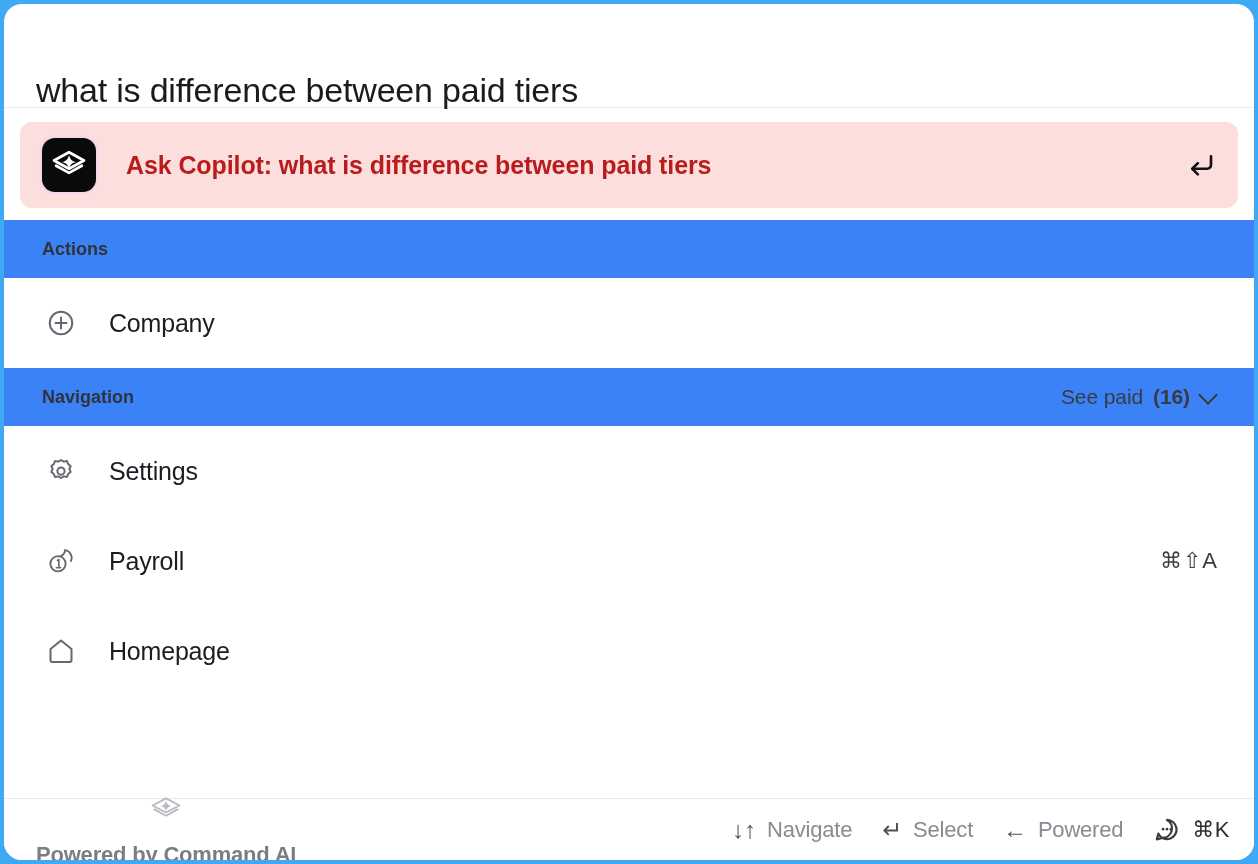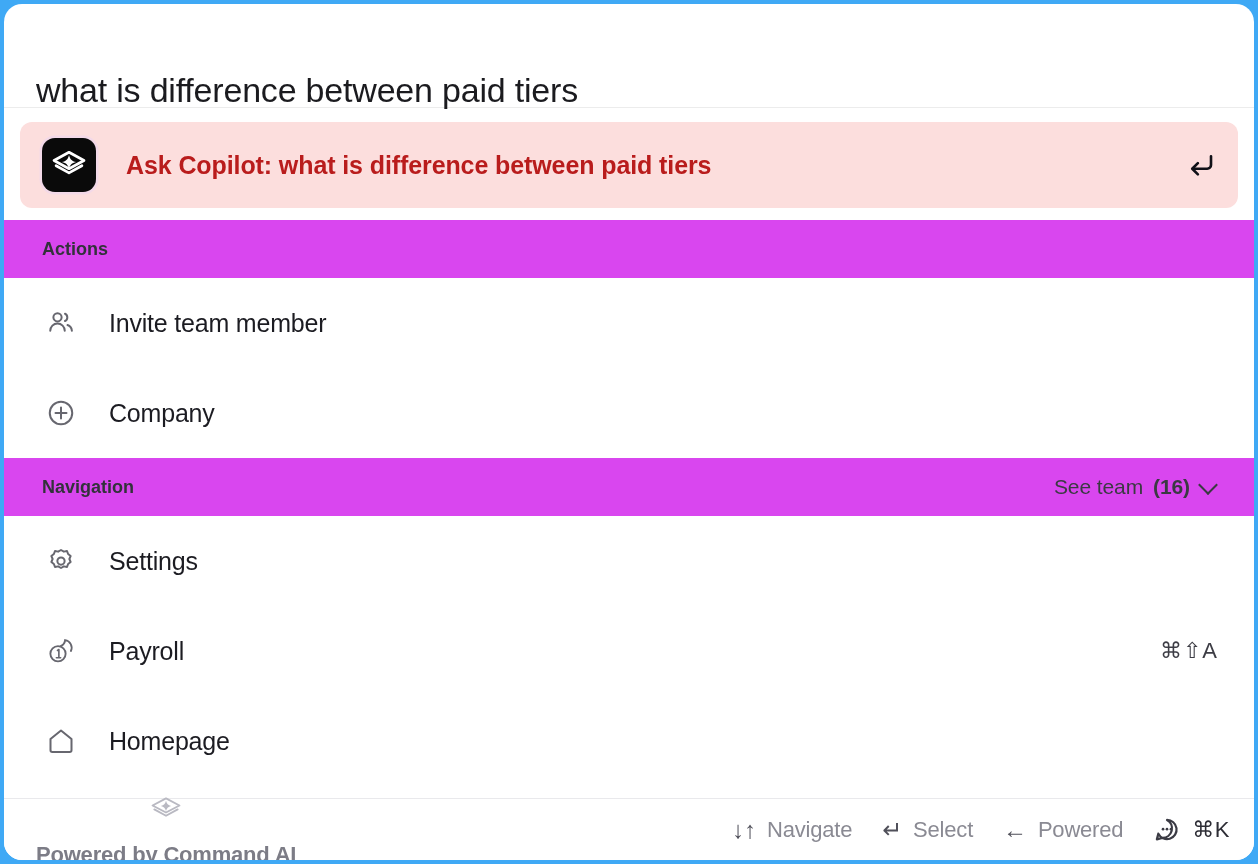--- a/index.html
+++ b/index.html
@@ -89,21 +89,21 @@
     font-size: 30px;
     color: #15151a;
     line-height: 1;
     display: flex;
     align-items: center;
   }
 
   
   .section-header {
     height: 58px;
-    background: #d946ef;
+    background: #3b82f6;
     display: flex;
     align-items: center;
     padding: 0 36px 0 38px;
     font-size: 18px;
     font-weight: 700;
     color: #32323a;
   }
   .see-more {
     margin-left: auto;
     display: flex;
@@ -247,48 +247,36 @@
           <path d="M20 5 V12 A3 3 0 0 1 17 15 H5.5" stroke="#111118" stroke-width="2.1" stroke-linecap="round" stroke-linejoin="round"></path>
           <path d="M9.5 10.5 L5 15 L9.5 19.5" stroke="#111118" stroke-width="2.1" stroke-linecap="round" stroke-linejoin="round"></path>
         </svg>
       </div>
     </div>
 
     <div class="section-header">
       <span>Actions</span>
     </div>
 
-    <div class="option-row">
-      <span class="option-icon">
-        <svg width="30" height="30" viewBox="0 0 24 24" fill="none" aria-hidden="true">
-          <circle cx="9.2" cy="7.4" r="3.3" stroke="currentColor" stroke-width="1.6"></circle>
-          <path d="M3.4 18.2 a5.8 5.8 0 0 1 11.6 0" stroke="currentColor" stroke-width="1.6" stroke-linecap="round"></path>
-          <path d="M15.2 4.6 a3.2 3.2 0 0 1 0 5.8" stroke="currentColor" stroke-width="1.6" stroke-linecap="round"></path>
-          <path d="M17.2 13.6 a5.3 5.3 0 0 1 3.5 4.6" stroke="currentColor" stroke-width="1.6" stroke-linecap="round"></path>
-        </svg>
-      </span>
-      <span class="option-label">Invite team member</span>
-      <span class="option-shortcut"></span>
-    </div>
 
     <div class="option-row">
       <span class="option-icon">
         <svg width="30" height="30" viewBox="0 0 24 24" fill="none" aria-hidden="true">
           <circle cx="12" cy="12" r="9" stroke="currentColor" stroke-width="1.6"></circle>
           <path d="M12 7.6 V16.4 M7.6 12 H16.4" stroke="currentColor" stroke-width="1.6" stroke-linecap="round"></path>
         </svg>
       </span>
       <span class="option-label">Company</span>
       <span class="option-shortcut"></span>
     </div>
 
     <div class="section-header">
       <span>Navigation</span>
       <span class="see-more">
-        <span>See team</span>
+        <span>See paid</span>
         <b>(16)</b>
         <i class="chev"></i>
       </span>
     </div>
 
     <div class="option-row">
       <span class="option-icon">
         <svg width="30" height="30" viewBox="0 0 24 24" fill="none" aria-hidden="true">
           <path d="M12 3.2 l2.3 1.3 2.5-.5 .9 2.4 2 1.6-1 2.4 1 2.4-2 1.6-.9 2.4-2.5-.5-2.3 1.3-2.3-1.3-2.5 .5-.9-2.4-2-1.6 1-2.4-1-2.4 2-1.6 .9-2.4 2.5 .5z" stroke="currentColor" stroke-width="1.6" stroke-linejoin="round"></path>
           <circle cx="12" cy="12" r="2.9" stroke="currentColor" stroke-width="1.6"></circle>

